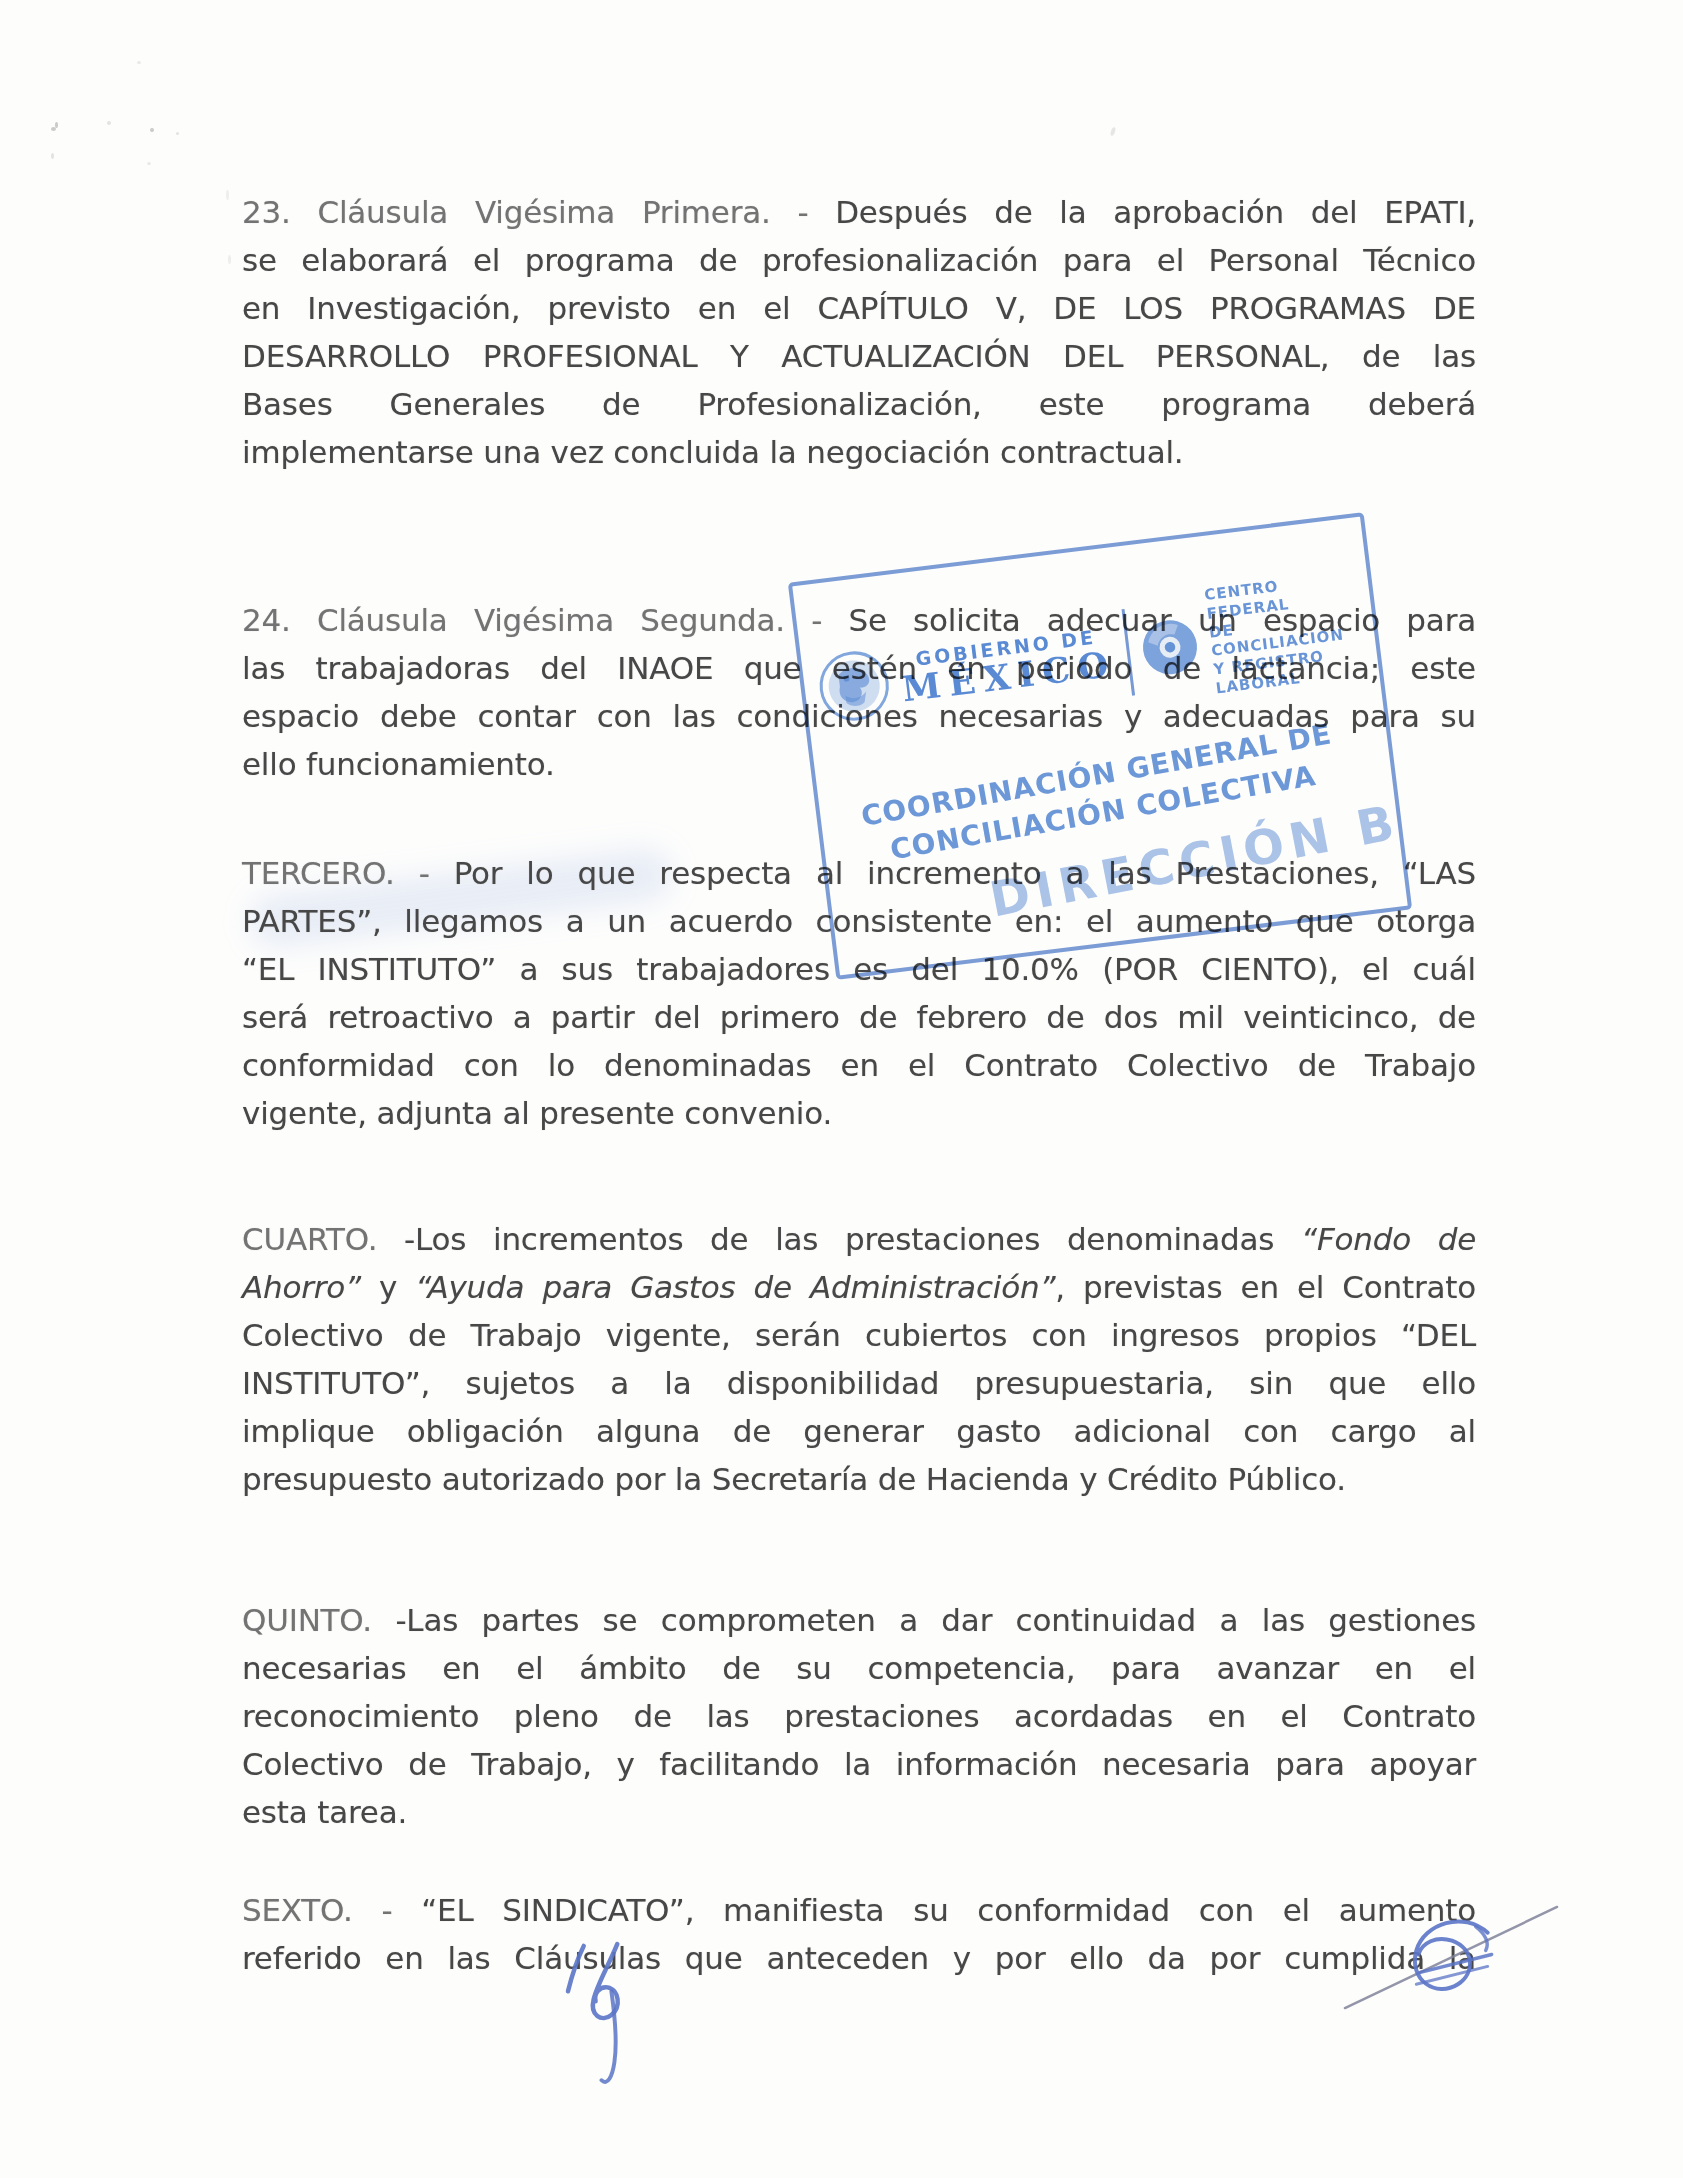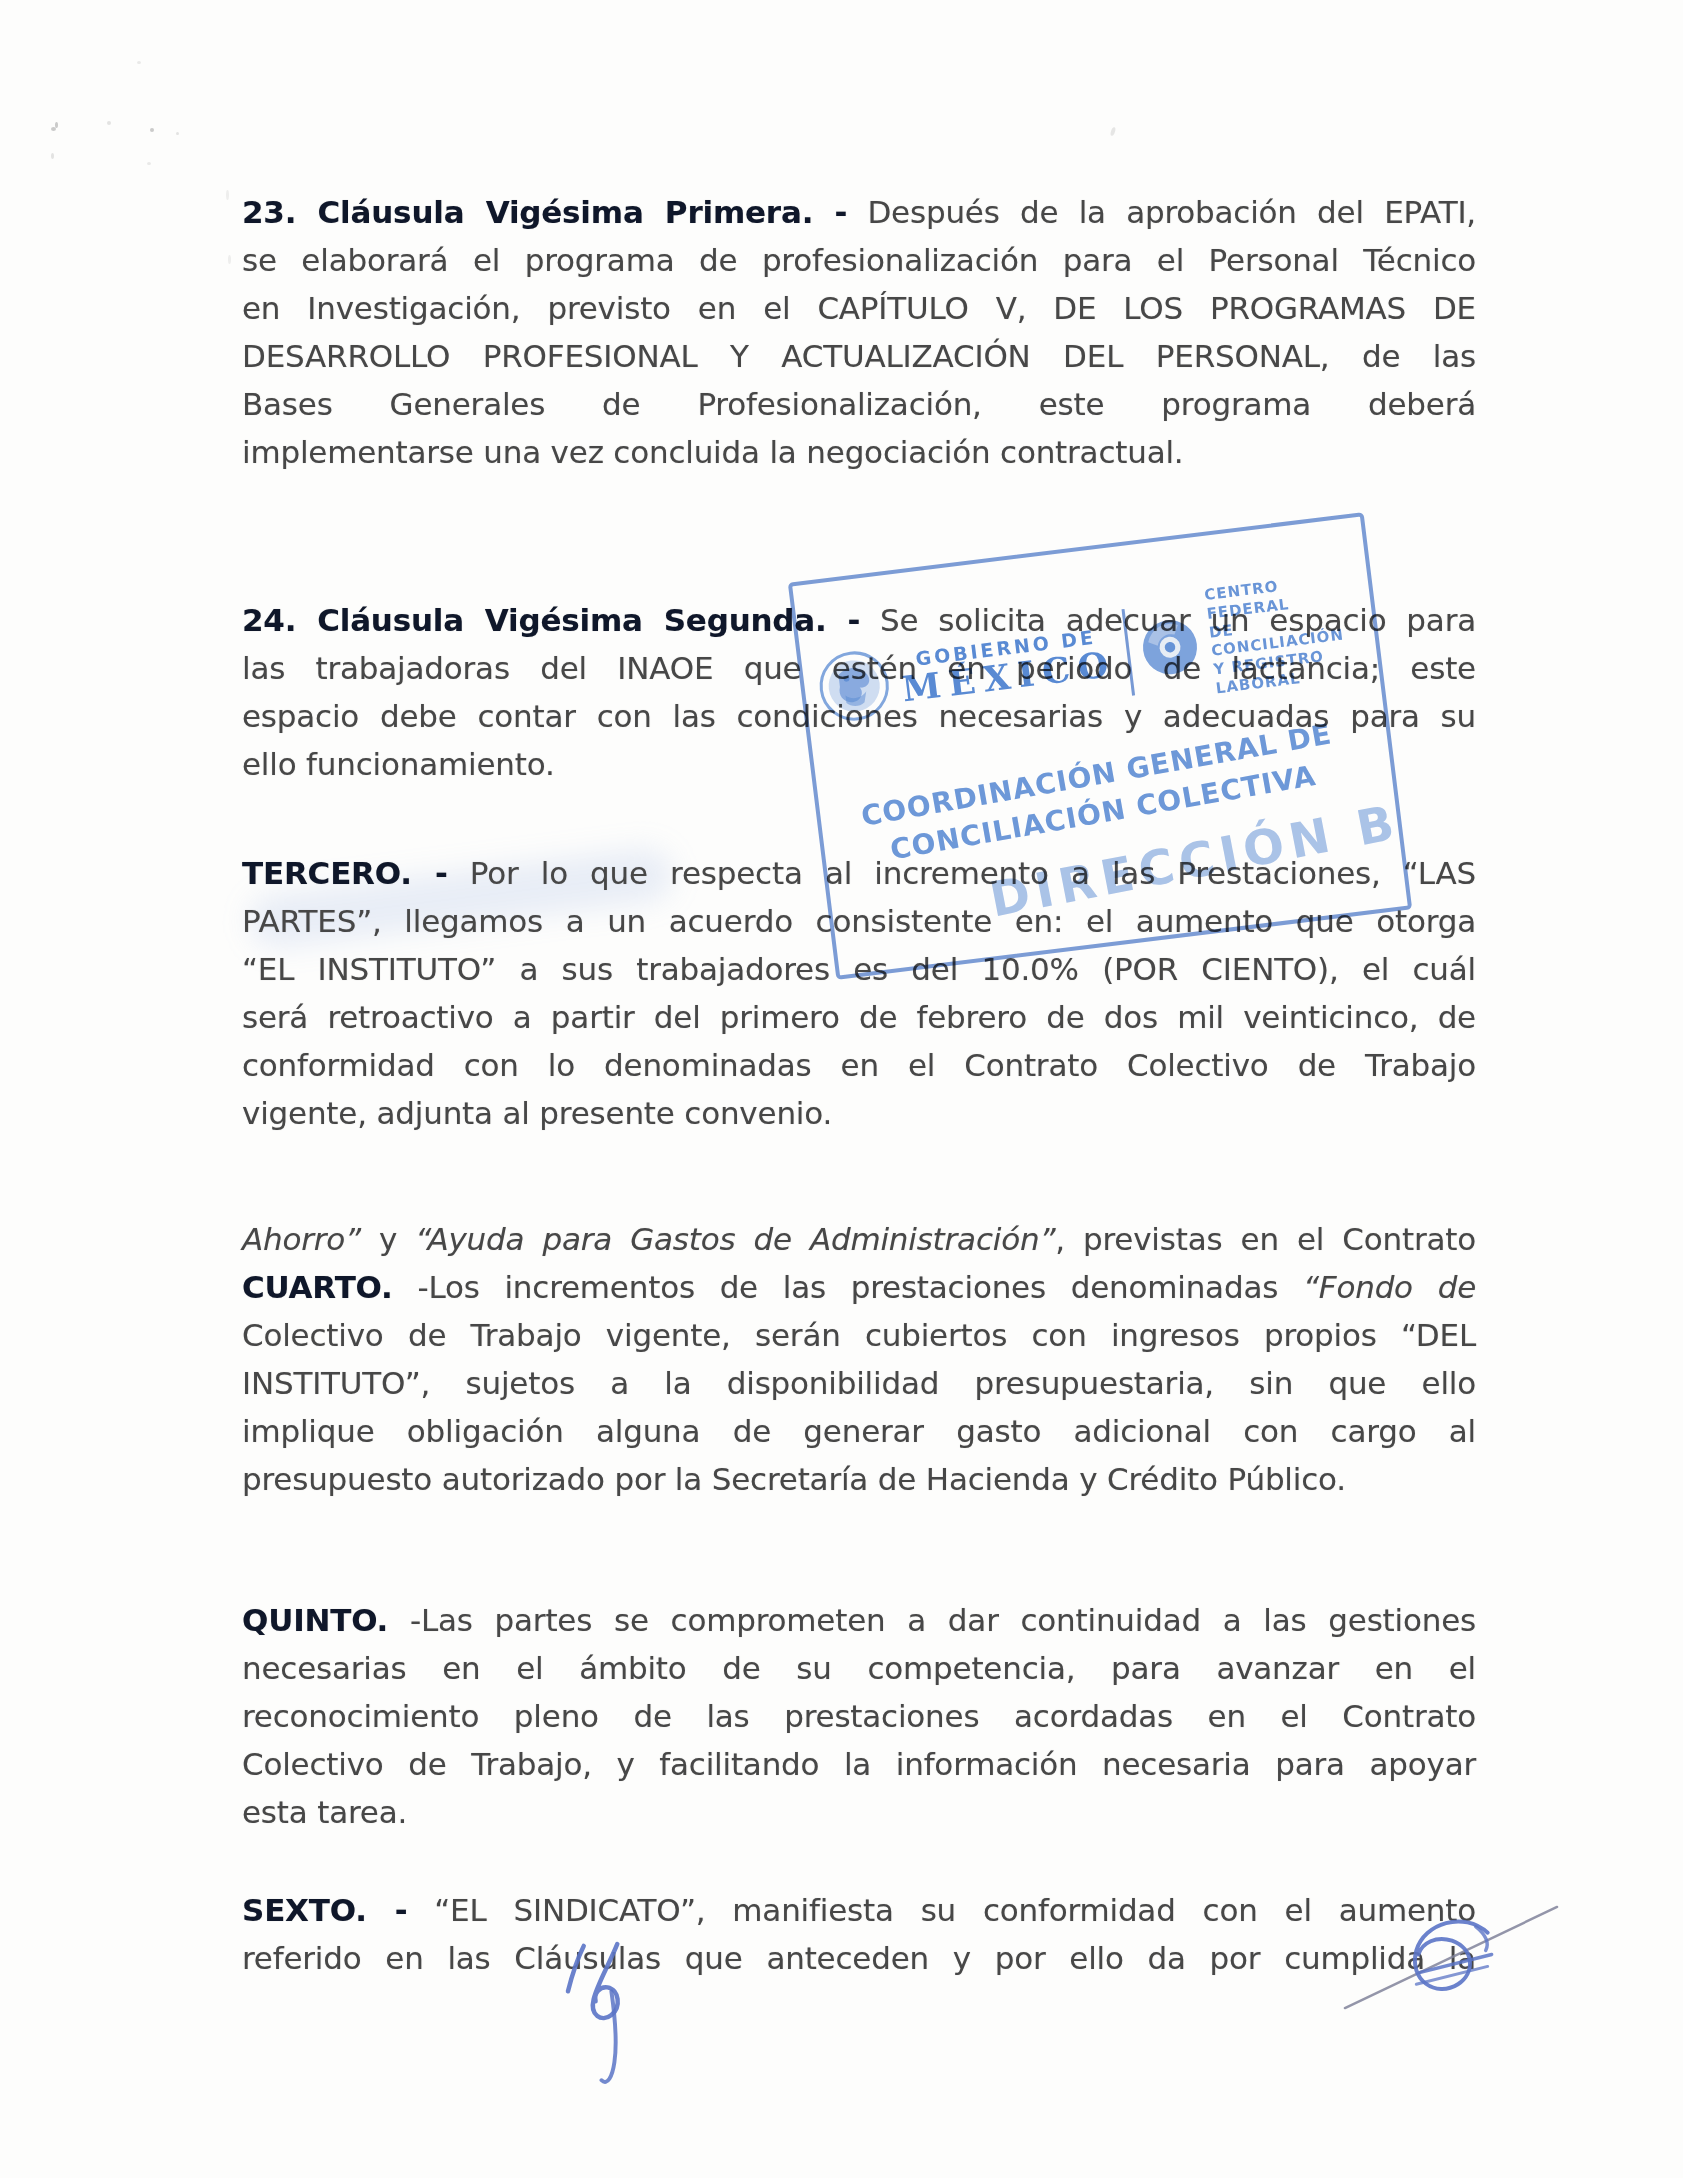--- a/index.html
+++ b/index.html
@@ -9,21 +9,21 @@
     font-family:"DejaVu Sans", sans-serif;
   }
   
   .para{position:absolute;left:242px;width:1234px;}
   .line{
     font-size:31px;line-height:48px;color:#474747;letter-spacing:-0.2px;
     text-shadow:0 0 1px rgba(90,90,90,.35);
     text-align:justify;
   }
   .line.j{text-align-last:justify;}
-  .lead{font-weight:bold;color:#0f172a;}
+  .lead{font-weight:normal;color:#737373;}
   i{font-style:italic;}
   
   .stamp{
     position:absolute;left:810px;top:546px;width:572px;height:392px;
     border:4px solid rgba(96,136,208,.82);border-radius:5px;
     transform:rotate(-7deg);
     color:#5a8bd6;mix-blend-mode:multiply;
   }
   .stamp-head{
     position:absolute;top:50px;left:14px;right:10px;
@@ -95,22 +95,22 @@
   <div class="para" style="top:849px;">
     <div class="line j"><b class="lead">TERCERO. -</b><span> Por lo que respecta al incremento a las Prestaciones, “LAS</span></div>
     <div class="line j">PARTES”, llegamos a un acuerdo consistente en: el aumento que otorga</div>
     <div class="line j">“EL INSTITUTO” a sus trabajadores es del 10.0% (POR CIENTO), el cuál</div>
     <div class="line j">será retroactivo a partir del primero de febrero de dos mil veinticinco, de</div>
     <div class="line j">conformidad con lo denominadas en el Contrato Colectivo de Trabajo</div>
     <div class="line">vigente, adjunta al presente convenio.</div>
   </div>
 
   <div class="para" style="top:1215px;">
+    <div class="line j"><b class="lead">CUARTO.</b><span> -Los incrementos de las prestaciones denominadas </span><i>“Fondo de</i></div>
     <div class="line j"><i>Ahorro”</i><span> y </span><i>“Ayuda para Gastos de Administración”</i><span>, previstas en el Contrato</span></div>
-    <div class="line j"><b class="lead">CUARTO.</b><span> -Los incrementos de las prestaciones denominadas </span><i>“Fondo de</i></div>
     <div class="line j">Colectivo de Trabajo vigente, serán cubiertos con ingresos propios “DEL</div>
     <div class="line j">INSTITUTO”, sujetos a la disponibilidad presupuestaria, sin que ello</div>
     <div class="line j">implique obligación alguna de generar gasto adicional con cargo al</div>
     <div class="line">presupuesto autorizado por la Secretaría de Hacienda y Crédito Público.</div>
   </div>
 
   <div class="para" style="top:1596px;">
     <div class="line j"><b class="lead">QUINTO.</b><span> -Las partes se comprometen a dar continuidad a las gestiones</span></div>
     <div class="line j">necesarias en el ámbito de su competencia, para avanzar en el</div>
     <div class="line j">reconocimiento pleno de las prestaciones acordadas en el Contrato</div>

